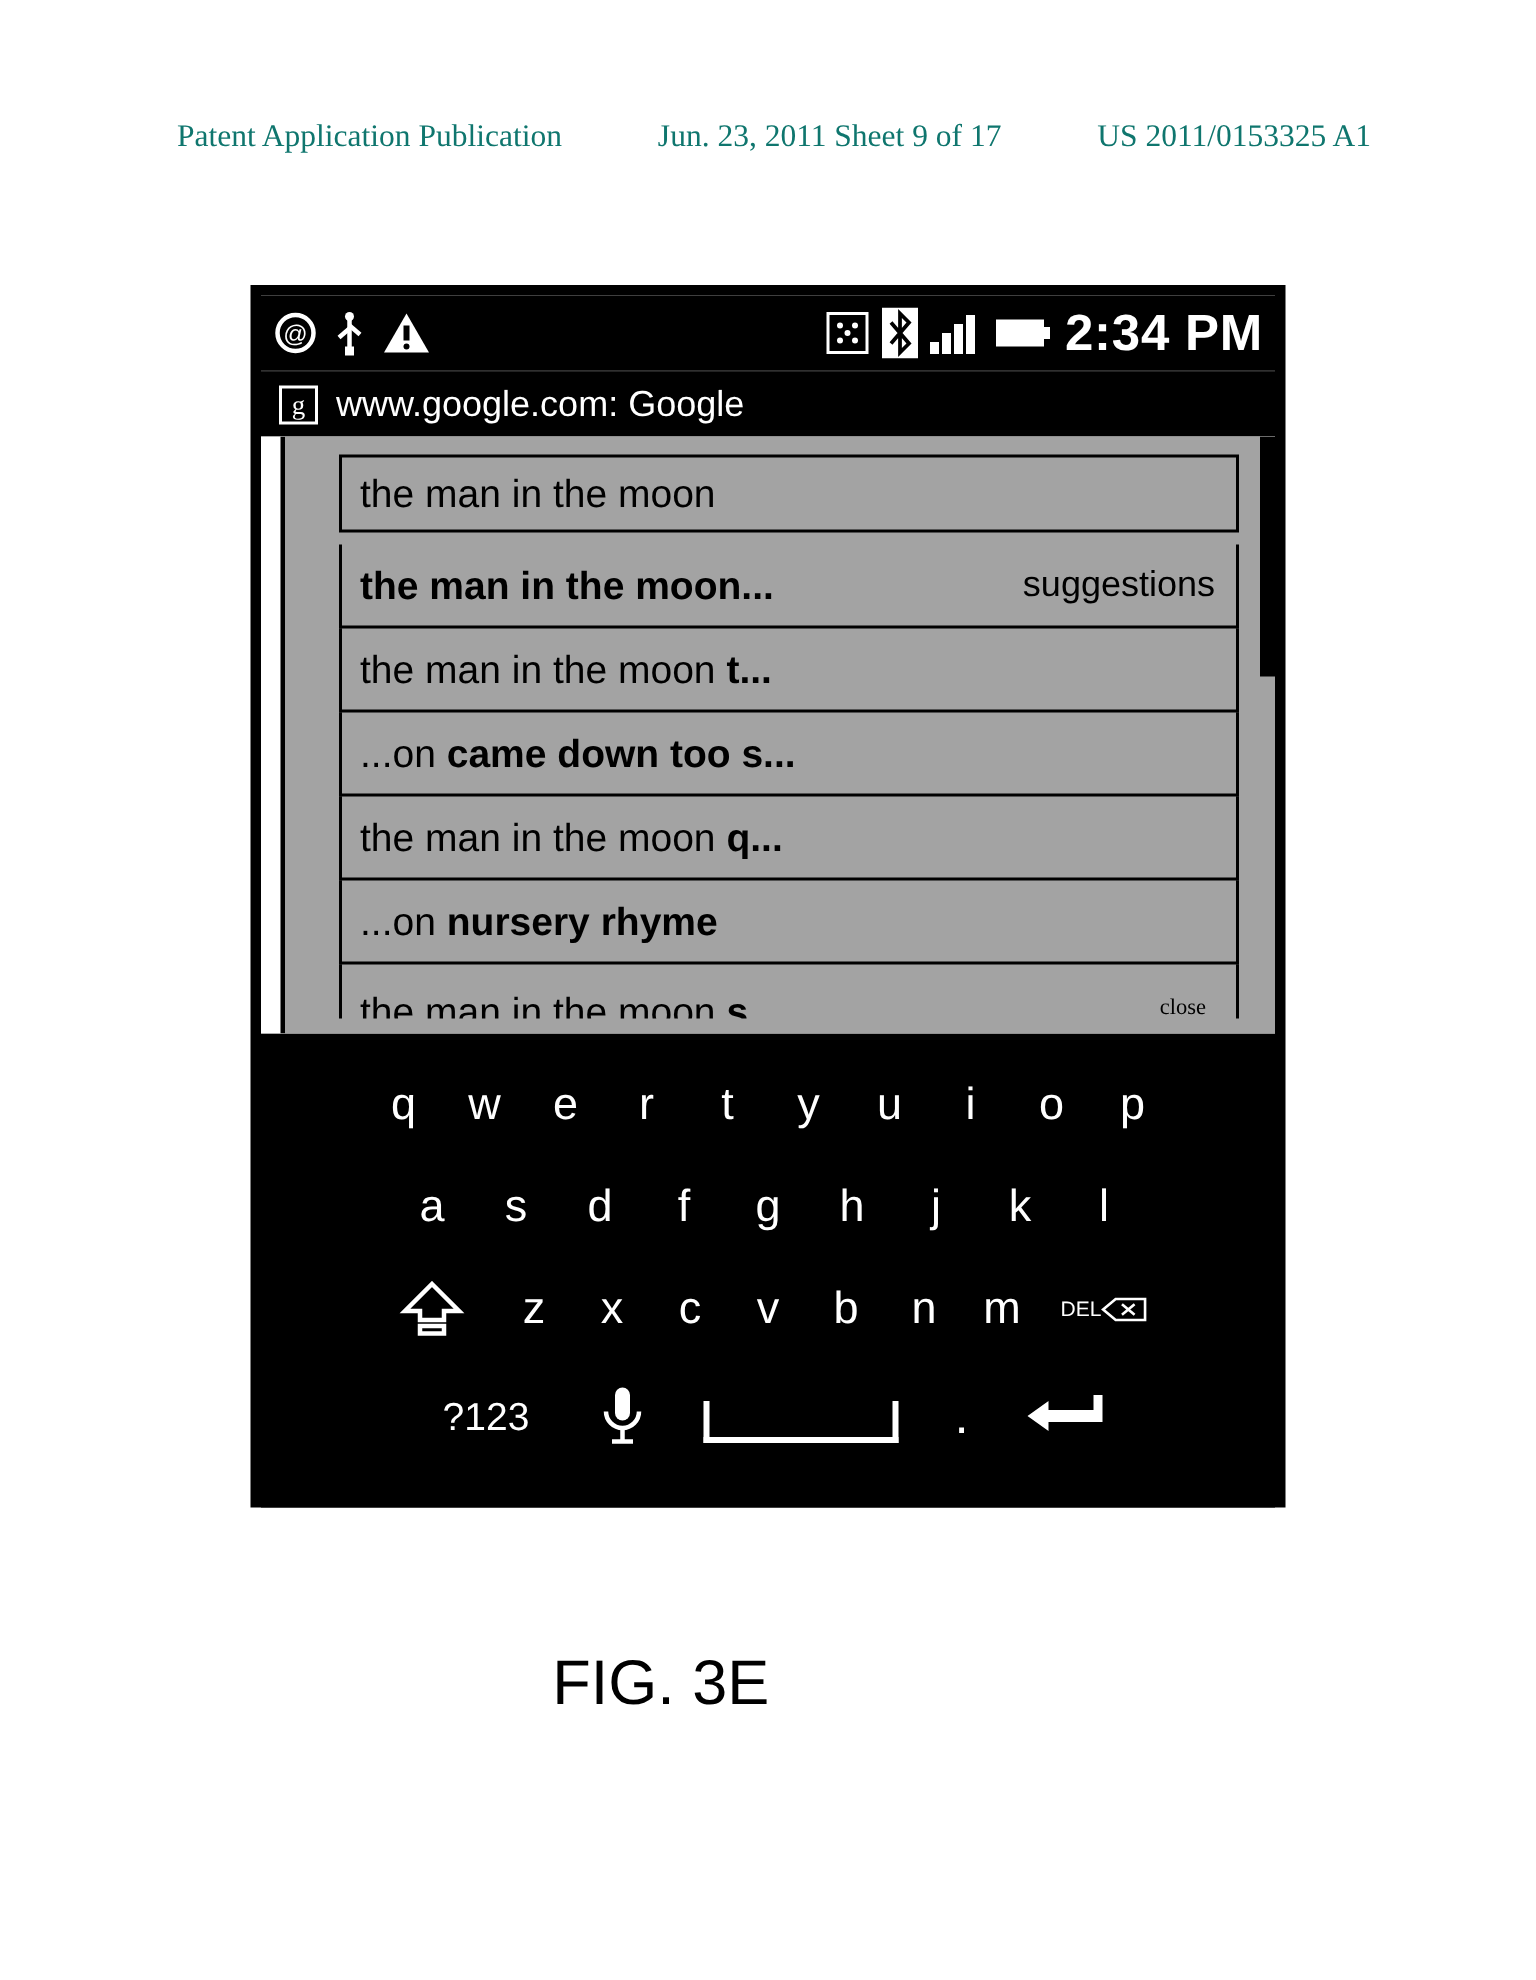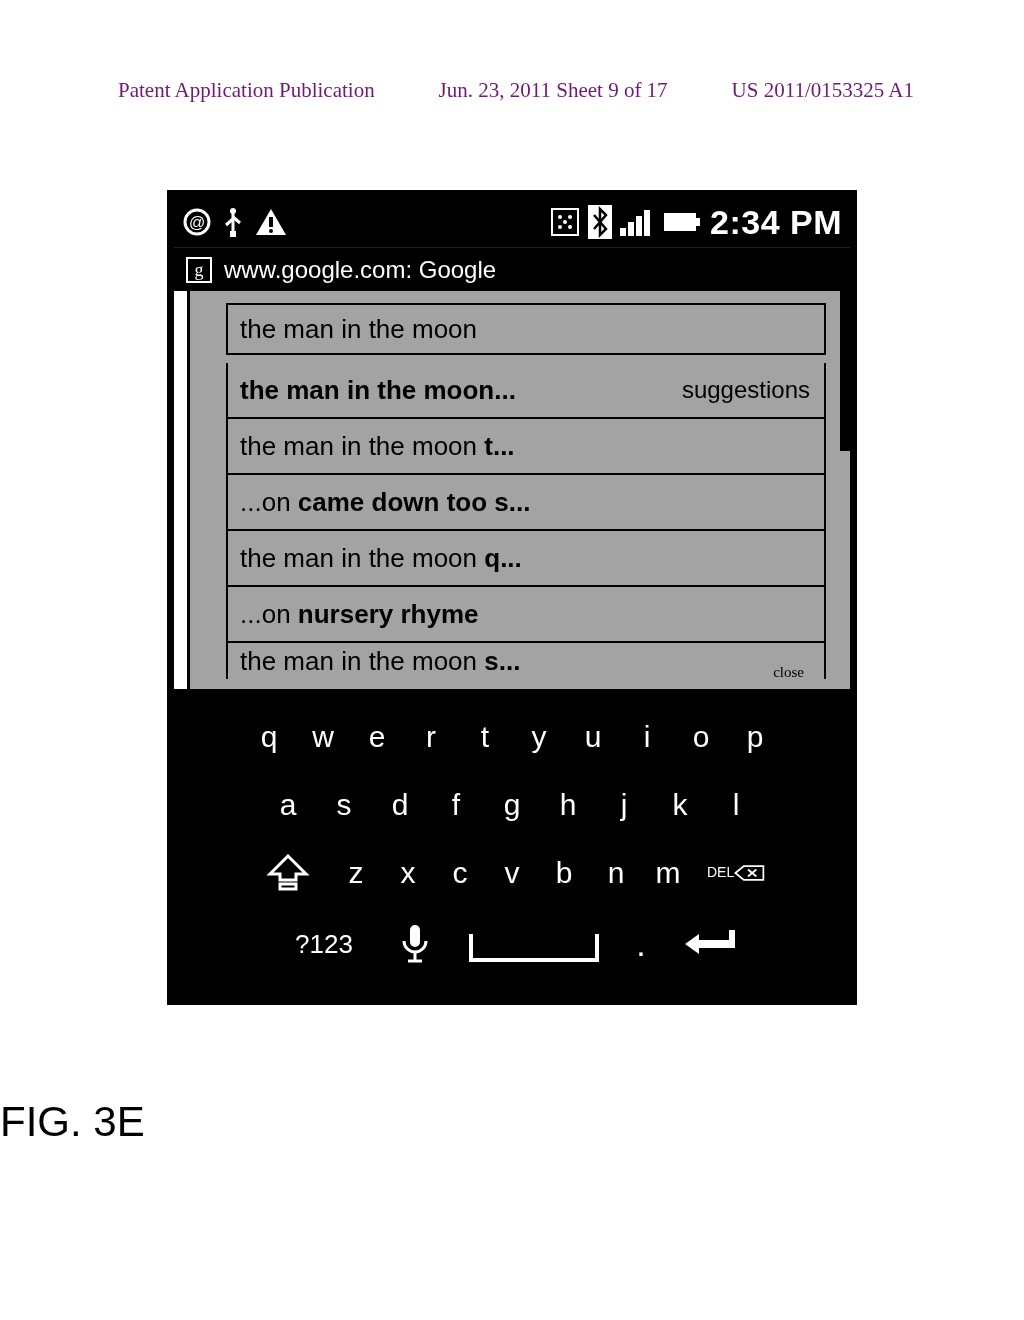--- a/index.html
+++ b/index.html
@@ -12,21 +12,21 @@
   }
   .page-header {
     position: absolute;
     top: 78px;
     left: 0;
     width: 1024px;
     display: flex;
     justify-content: space-between;
     padding: 0 110px 0 118px;
     font-size: 21px;
-    color: #701a75;
+    color: #0f766e;
   }
   .page-header .left { font-style: normal; }
   .page-header .mid { }
   .page-header .right { }
 
   .phone-frame {
     position: absolute;
     left: 167px;
     top: 190px;
     width: 690px;
@@ -132,22 +132,22 @@
     position: absolute;
     right: 20px;
     bottom: -2px;
     font-family: Liberation Serif, serif;
     font-size: 15px;
   }
   .sugg-row.partial {
     height: 36px;
     border-bottom: none;
     overflow: hidden;
-    align-items: center;
-    padding-top: 0;
+    align-items: flex-start;
+    padding-top: 16px;
   }
 
   
   .keyboard {
     height: 316px;
     background: #000;
     color: #fff;
     font-family: Arial, sans-serif;
     padding-top: 14px;
   }
@@ -191,20 +191,21 @@
     margin-top: 8px;
   }
   .period-key { font-size: 34px; width: 30px; text-align: center; }
   .mic-key, .enter-key { width: 54px; display:flex; align-items:center; justify-content:center; }
 
   .fig-label {
     position: absolute;
     top: 1098px;
     left: 0;
     width: 881px;
+    text-align: center;
     font-family: Arial, sans-serif;
     font-size: 42px;
   }
 </style>
 </head>
 <body>
 
 <div class="page-header">
   <span class="left">Patent Application Publication</span>
   <span class="mid">Jun. 23, 2011  Sheet 9 of 17</span>

